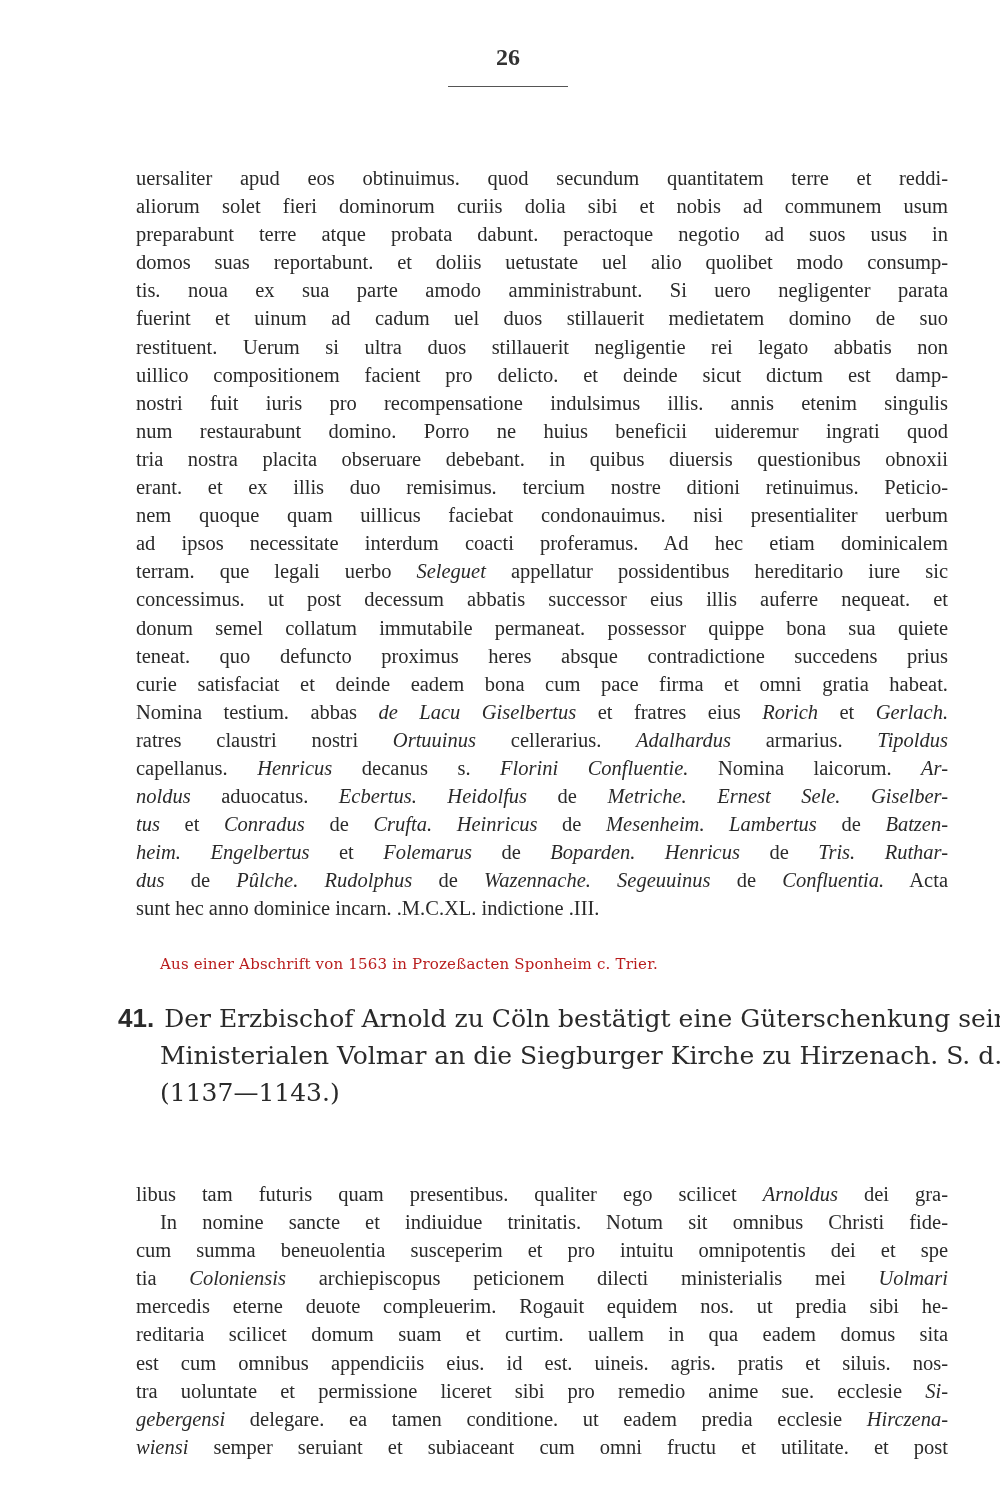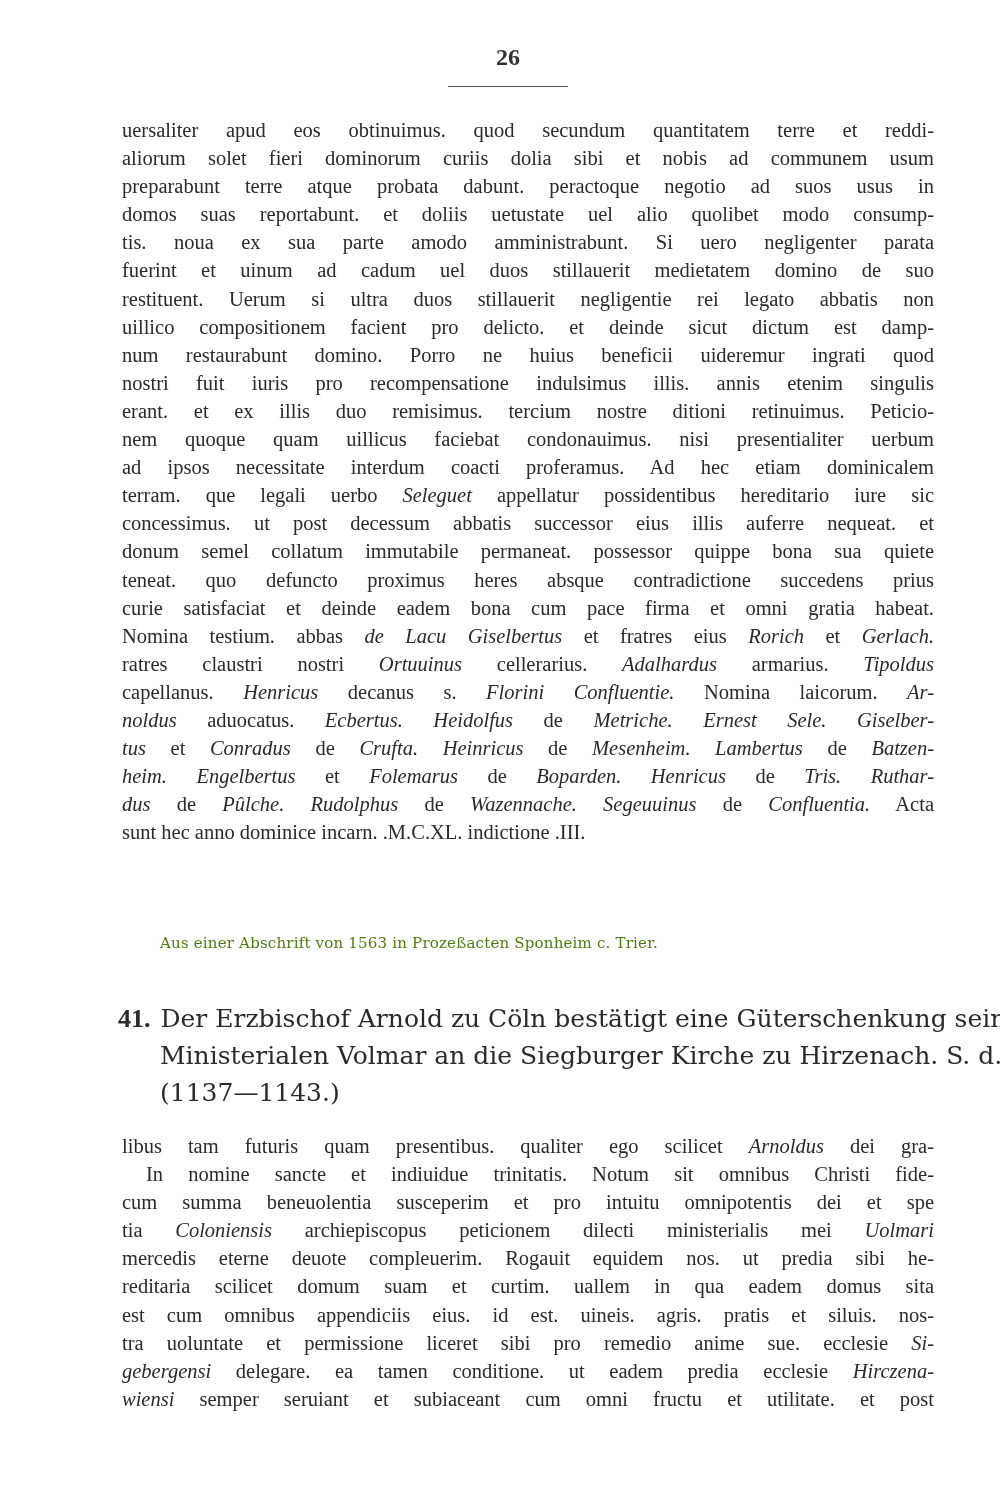--- a/index.html
+++ b/index.html
@@ -1,53 +1,54 @@
 <!DOCTYPE html>
 <html><head>
 <meta charset="utf-8">
 <style>
   html, body { margin: 0; padding: 0; background: #ffffff; }
   body { width: 1000px; height: 1498px; position: relative; overflow: hidden;
          font-family: "Liberation Serif", "DejaVu Serif", serif; color: #2a2a2a; }
   .page-number { position: absolute; top: 44px; left: 0; width: 1016px; text-align: center;
                  font-size: 24px; font-weight: bold; color: #333; }
   .rule { position: absolute; top: 86px; left: 448px; width: 120px; height: 1px; background: #555; }
-  .block { position: absolute; left: 122px; width: 812px; }
+  .block { position: absolute; left: 136px; width: 812px; margin-top: 48px; }
   .line { height: 28.1px; line-height: 28.1px; font-size: 20.5px; white-space: nowrap;
           text-align: justify; text-align-last: justify; overflow: hidden; }
   .line.last { text-align-last: left; }
   .line i { font-style: italic; }
-  .source { position: absolute; top: 934px; left: 160px; font-size: 15px; color: #4d7c0f;
+  .source { position: absolute; top: 955px; left: 160px; font-size: 15px; color: #b91c1c;
             font-family: "DejaVu Serif", serif; letter-spacing: 0.2px; }
   .doc-heading { position: absolute; top: 1000px; left: 118px; width: 812px; }
   .doc-heading .hline { height: 37px; line-height: 37px; font-size: 25px; white-space: nowrap;
                         text-align: justify; text-align-last: justify; font-family: "DejaVu Serif", serif; }
   .doc-heading .hline.last { text-align-last: left; }
-  .doc-num { font-weight: bold; font-size: 26px; font-family: Liberation Serif, serif; margin-right: 10px; }
+  .doc-num { font-weight: bold; font-size: 26px; font-family: Liberation Sans, sans-serif; margin-right: 10px; }
   .indent-2 { padding-left: 42px; }
   .body2 { top: 1132px; }
   .first-indent { padding-left: 24px; }
 </style>
 </head>
 <body>
 
 <div class="page-number">26</div>
 <div class="rule"></div>
 
 <div class="block" id="main-block" style="top:116px;">
     <div class="line"><span>uersaliter apud eos obtinuimus. quod secundum quantitatem terre et reddi-</span></div>
     <div class="line"><span>aliorum solet fieri dominorum curiis dolia sibi et nobis ad communem usum</span></div>
     <div class="line"><span>preparabunt terre atque probata dabunt. peractoque negotio ad suos usus in</span></div>
     <div class="line"><span>domos suas reportabunt. et doliis uetustate uel alio quolibet modo consump-</span></div>
     <div class="line"><span>tis. noua ex sua parte amodo amministrabunt. Si uero negligenter parata</span></div>
     <div class="line"><span>fuerint et uinum ad cadum uel duos stillauerit medietatem domino de suo</span></div>
     <div class="line"><span>restituent. Uerum si ultra duos stillauerit negligentie rei legato abbatis non</span></div>
     <div class="line"><span>uillico compositionem facient pro delicto. et deinde sicut dictum est damp-</span></div>
+    <div class="line"><span>nostri fuit iuris pro recompensatione indulsimus illis. annis etenim singulis</span></div>
     <div class="line"><span>num restaurabunt domino. Porro ne huius beneficii uideremur ingrati quod</span></div>
-    <div class="line"><span>nostri fuit iuris pro recompensatione indulsimus illis. annis etenim singulis</span></div>
+    <div class="line"><span>tria nostra placita obseruare debebant. in quibus diuersis questionibus obnoxii</span></div>
     <div class="line"><span>erant. et ex illis duo remisimus. tercium nostre ditioni retinuimus. Peticio-</span></div>
     <div class="line"><span>nem quoque quam uillicus faciebat condonauimus. nisi presentialiter uerbum</span></div>
     <div class="line"><span>ad ipsos necessitate interdum coacti proferamus. Ad hec etiam dominicalem</span></div>
     <div class="line"><span>terram. que legali uerbo </span><i>Seleguet</i><span> appellatur possidentibus hereditario iure sic</span></div>
     <div class="line"><span>concessimus. ut post decessum abbatis successor eius illis auferre nequeat. et</span></div>
     <div class="line"><span>donum semel collatum immutabile permaneat. possessor quippe bona sua quiete</span></div>
     <div class="line"><span>teneat. quo defuncto proximus heres absque contradictione succedens prius</span></div>
     <div class="line"><span>curie satisfaciat et deinde eadem bona cum pace firma et omni gratia habeat.</span></div>
     <div class="line"><span>Nomina testium. abbas </span><i>de Lacu Giselbertus</i><span> et fratres eius </span><i>Rorich</i><span> et </span><i>Gerlach.</i></div>
     <div class="line"><span>ratres claustri nostri </span><i>Ortuuinus</i><span> cellerarius. </span><i>Adalhardus</i><span> armarius. </span><i>Tipoldus</i></div>

